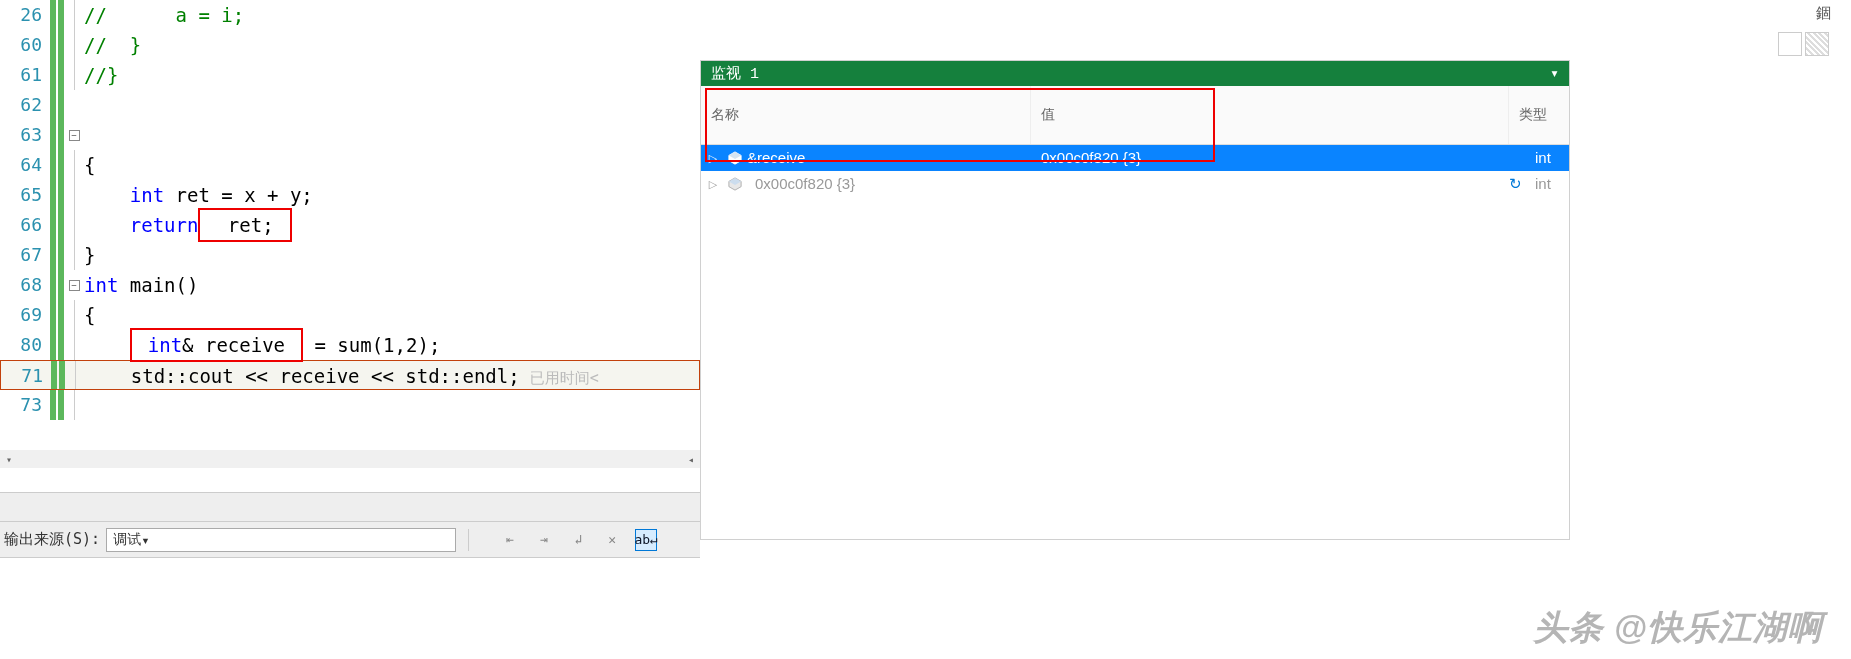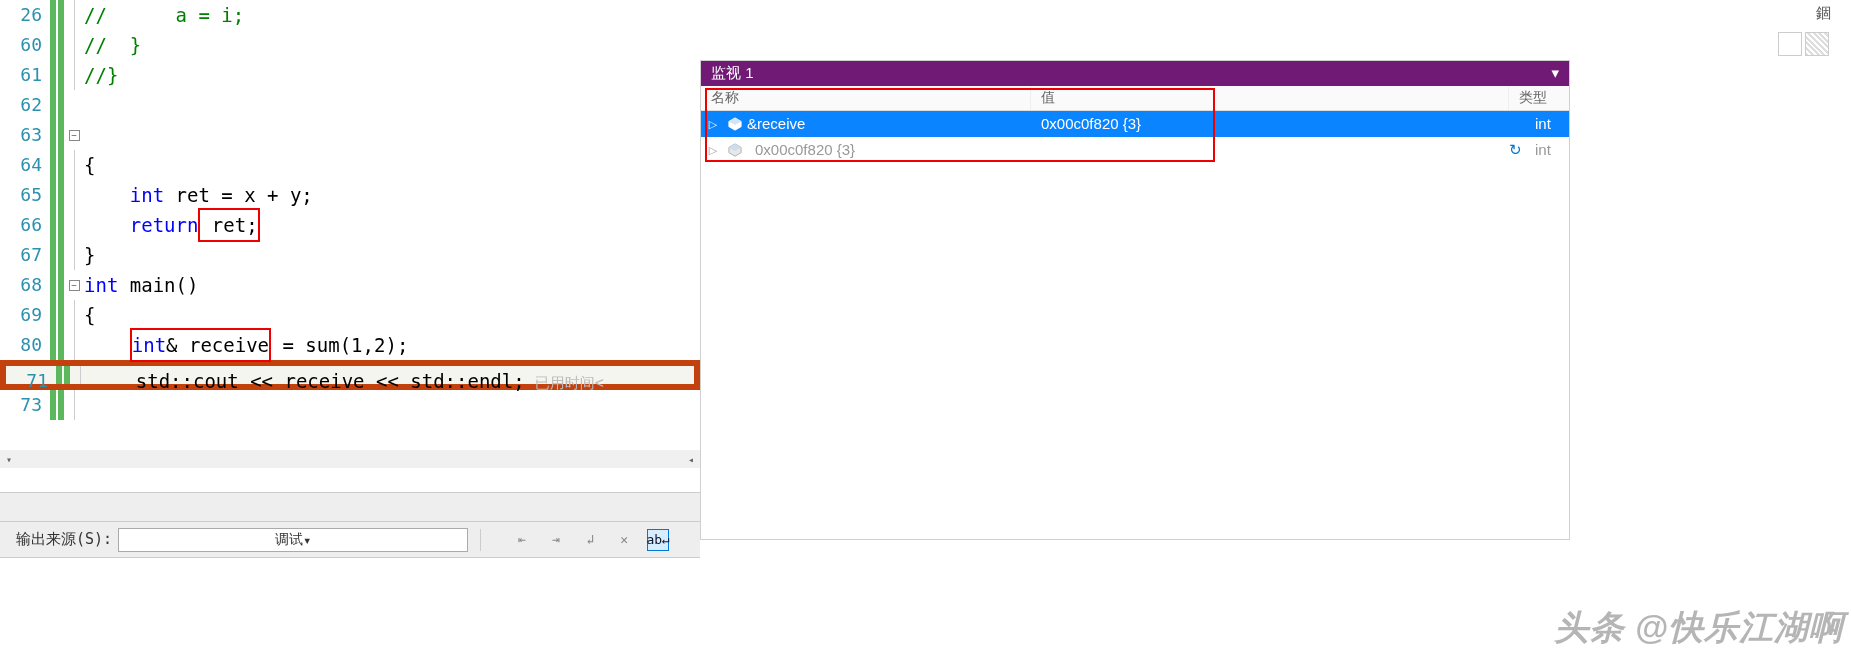--- a/index.html
+++ b/index.html
@@ -70,26 +70,26 @@
 .code-text {
   white-space: pre;
   font-family: Consolas, monospace;
   font-size: 19px;
 }
 .comment { color: #008000; }
 .keyword { color: #0000ff; }
 .redbox {
   border: 2px solid #e00;
   display: inline-block;
-  padding: 0 0;
+  padding: 0 16px;
   margin: -2px 0;
 }
 .current-line-bg {
   background: #f5f5ef;
-  border: 6px solid #c2410c;
+  border: 1px solid #c2410c;
 }
 .timing-hint {
   color: #bbb;
   font-size: 15px;
   margin-left: 10px;
 }
 .scroll-h {
   position: absolute;
   left: 0;
   top: 450px;
@@ -120,34 +120,34 @@
 .output-bar {
   position: absolute;
   top: 522px;
   left: 0;
   width: 700px;
   height: 36px;
   display: flex;
   align-items: center;
   background: #eee;
   border-bottom: 1px solid #ccc;
-  padding-left: 16px;
+  padding-left: 4px;
   font-size: 15px;
 }
 .output-label { color: #333; }
 .output-select {
   margin-left: 6px;
   width: 350px;
   height: 24px;
   border: 1px solid #aaa;
   background: #fff;
   padding: 0 6px;
   display: flex;
   align-items: center;
-  justify-content: center;
+  justify-content: flex-start;
   font-size: 14px;
   color: #333;
 }
 .tb-icons {
   margin-left: 18px;
   display: flex;
   gap: 12px;
 }
 .tb-icon {
   width: 22px; height: 22px;
@@ -181,38 +181,38 @@
 .watch-panel {
   position: absolute;
   left: 700px;
   top: 60px;
   width: 870px;
   height: 480px;
   background: #fff;
   border: 1px solid #d0d0d0;
 }
 .watch-title {
-  background: #701a75;
+  background: #15803d;
   color: #fff;
   padding: 3px 10px;
   font-size: 15px;
-  font-family: Liberation Sans, sans-serif;
+  font-family: Liberation Mono, monospace;
   display: flex;
   justify-content: space-between;
 }
 .watch-header {
   display: flex;
   border-bottom: 1px solid #ddd;
   font-size: 14px;
   color: #666;
   background: #fafafa;
   font-family: "Microsoft YaHei", sans-serif;
 }
 .watch-header > div {
-  padding: 3px 10px;
+  padding: 20px 10px;
 }
 .wh-name { width: 330px; border-right: 1px solid #eee; }
 .wh-value { flex: 1; border-right: 1px solid #eee; }
 .wh-type { width: 60px; }
 .watch-row {
   display: flex;
   font-size: 15px;
   height: 26px;
   line-height: 26px;
   font-family: "Microsoft YaHei", sans-serif;
@@ -242,21 +242,21 @@
 .wr-refresh { width: 20px; color: #0078d7; }
 .wr-type { width: 40px; padding-left: 6px; }
 .redbox-overlay {
   position: absolute;
   border: 2px solid #e00;
   pointer-events: none;
 }
 .watermark {
   position: absolute;
   bottom: 8px;
-  right: 7px;
+  right: 28px;
   font-size: 34px;
   font-family: "Microsoft YaHei", sans-serif;
   color: rgba(120,120,120,0.55);
   font-style: italic;
   font-weight: bold;
   letter-spacing: 1px;
 }
 </style>
 </head>
 <body>

